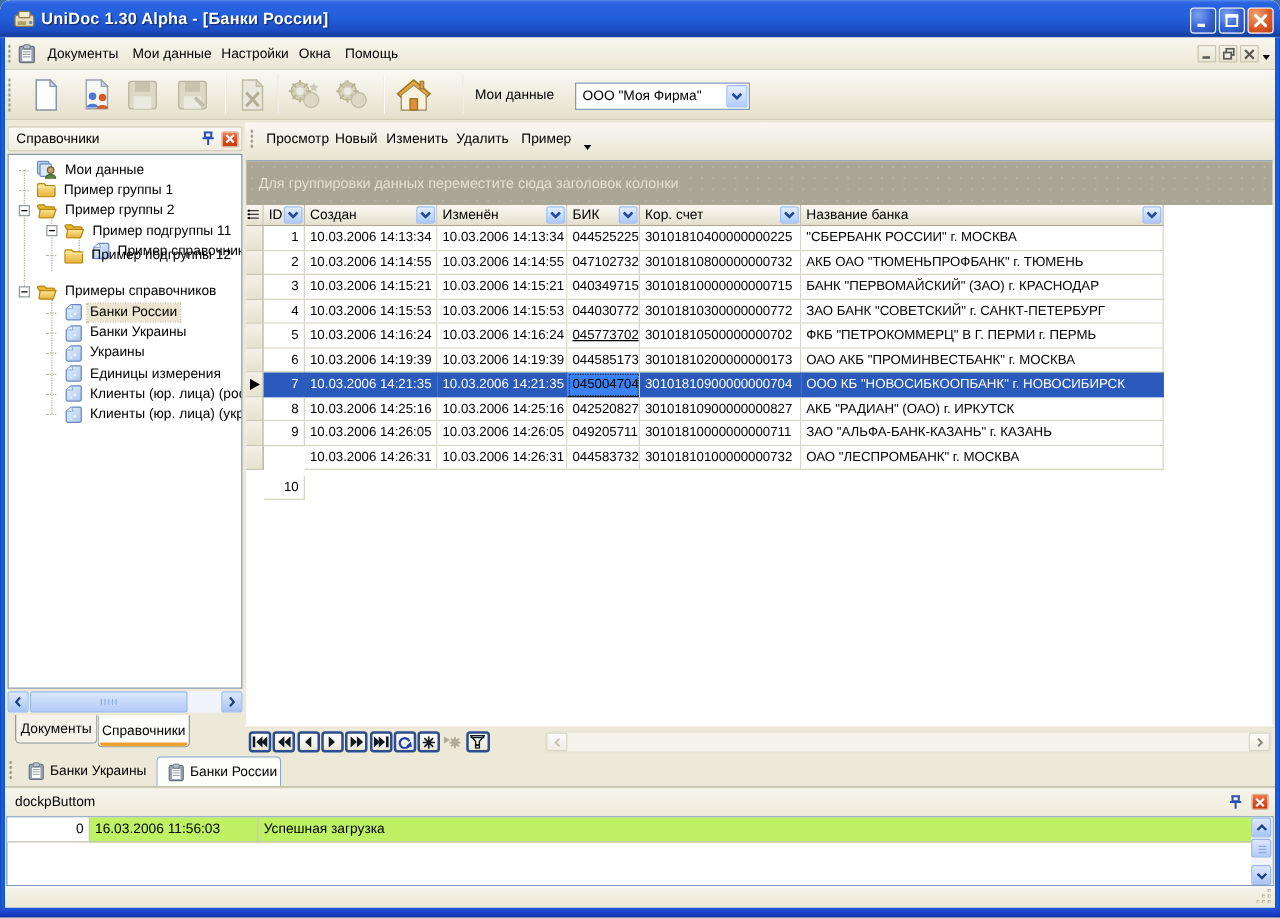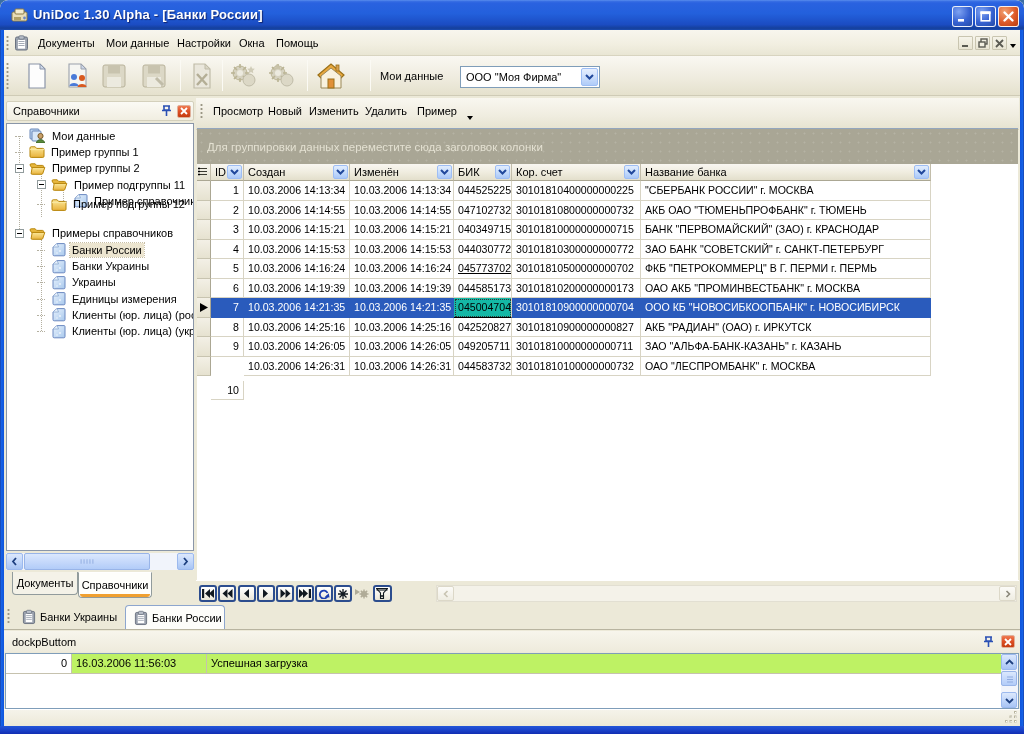--- a/index.html
+++ b/index.html
@@ -94,21 +94,21 @@
     background:linear-gradient(180deg,#f9f7f1 0%,#f0ede0 50%,#e3dfcc 100%);
     border-right:1px solid #c2bdaa;border-bottom:1px solid #aba793;}
   .hdr .t{padding-left:4px;flex:1;overflow:hidden;}
   .filterbtn{width:15px;height:14px;margin-right:1px;border-radius:2px;border:1px solid #9ebef5;
     background:linear-gradient(180deg,#e2edfe 0%,#cadffc 45%,#abc8f8 100%);
     display:flex;align-items:center;justify-content:center;flex:none;}
   .gcell{position:absolute;height:19.5px;line-height:19px;font-size:10.6px;border-right:1px solid #d8d4c4;
     border-bottom:1px solid #d8d4c4;padding-left:4px;white-space:nowrap;overflow:hidden;background:#fff;}
   .gcell.num{text-align:right;padding-right:4px;padding-left:0;}
   .gcell.selrow{background:#2a5bbc;color:#fff;border-right-color:#2a5bbc;border-bottom-color:#2a5bbc;}
-  .gcell.focus{background:#14b8a6;color:#000;outline:1.5px dotted #333;outline-offset:-2px;border-bottom-color:#000;}
+  .gcell.focus{background:#3b82f6;color:#000;outline:1.5px dotted #333;outline-offset:-2px;border-bottom-color:#000;}
   .indcell{position:absolute;left:0;width:14px;background:linear-gradient(180deg,#f3f0e6,#e6e2d0);
     border-right:1px solid #aba793;border-bottom:1px solid #c8c4b0;}
   .indhdr{position:absolute;left:0;top:35px;width:14px;height:17px;
     background:linear-gradient(180deg,#f9f7f1,#e3dfcc);border-right:1px solid #c2bdaa;border-bottom:1px solid #aba793;}
 
   .navstrip{position:absolute;left:0;top:484px;width:823px;height:24px;background:#ECE9D8;border-top:1px solid #fff;}
   .navbtn{position:absolute;top:4px;width:18px;height:17px;border:2px solid #2c4d8e;border-radius:3px;
     background:linear-gradient(180deg,#fff 0%,#f4f2ea 60%,#e8e5d6 100%);
     display:flex;align-items:center;justify-content:center;}
   .navicon{position:absolute;top:4px;width:18px;height:17px;display:flex;align-items:center;justify-content:center;}

